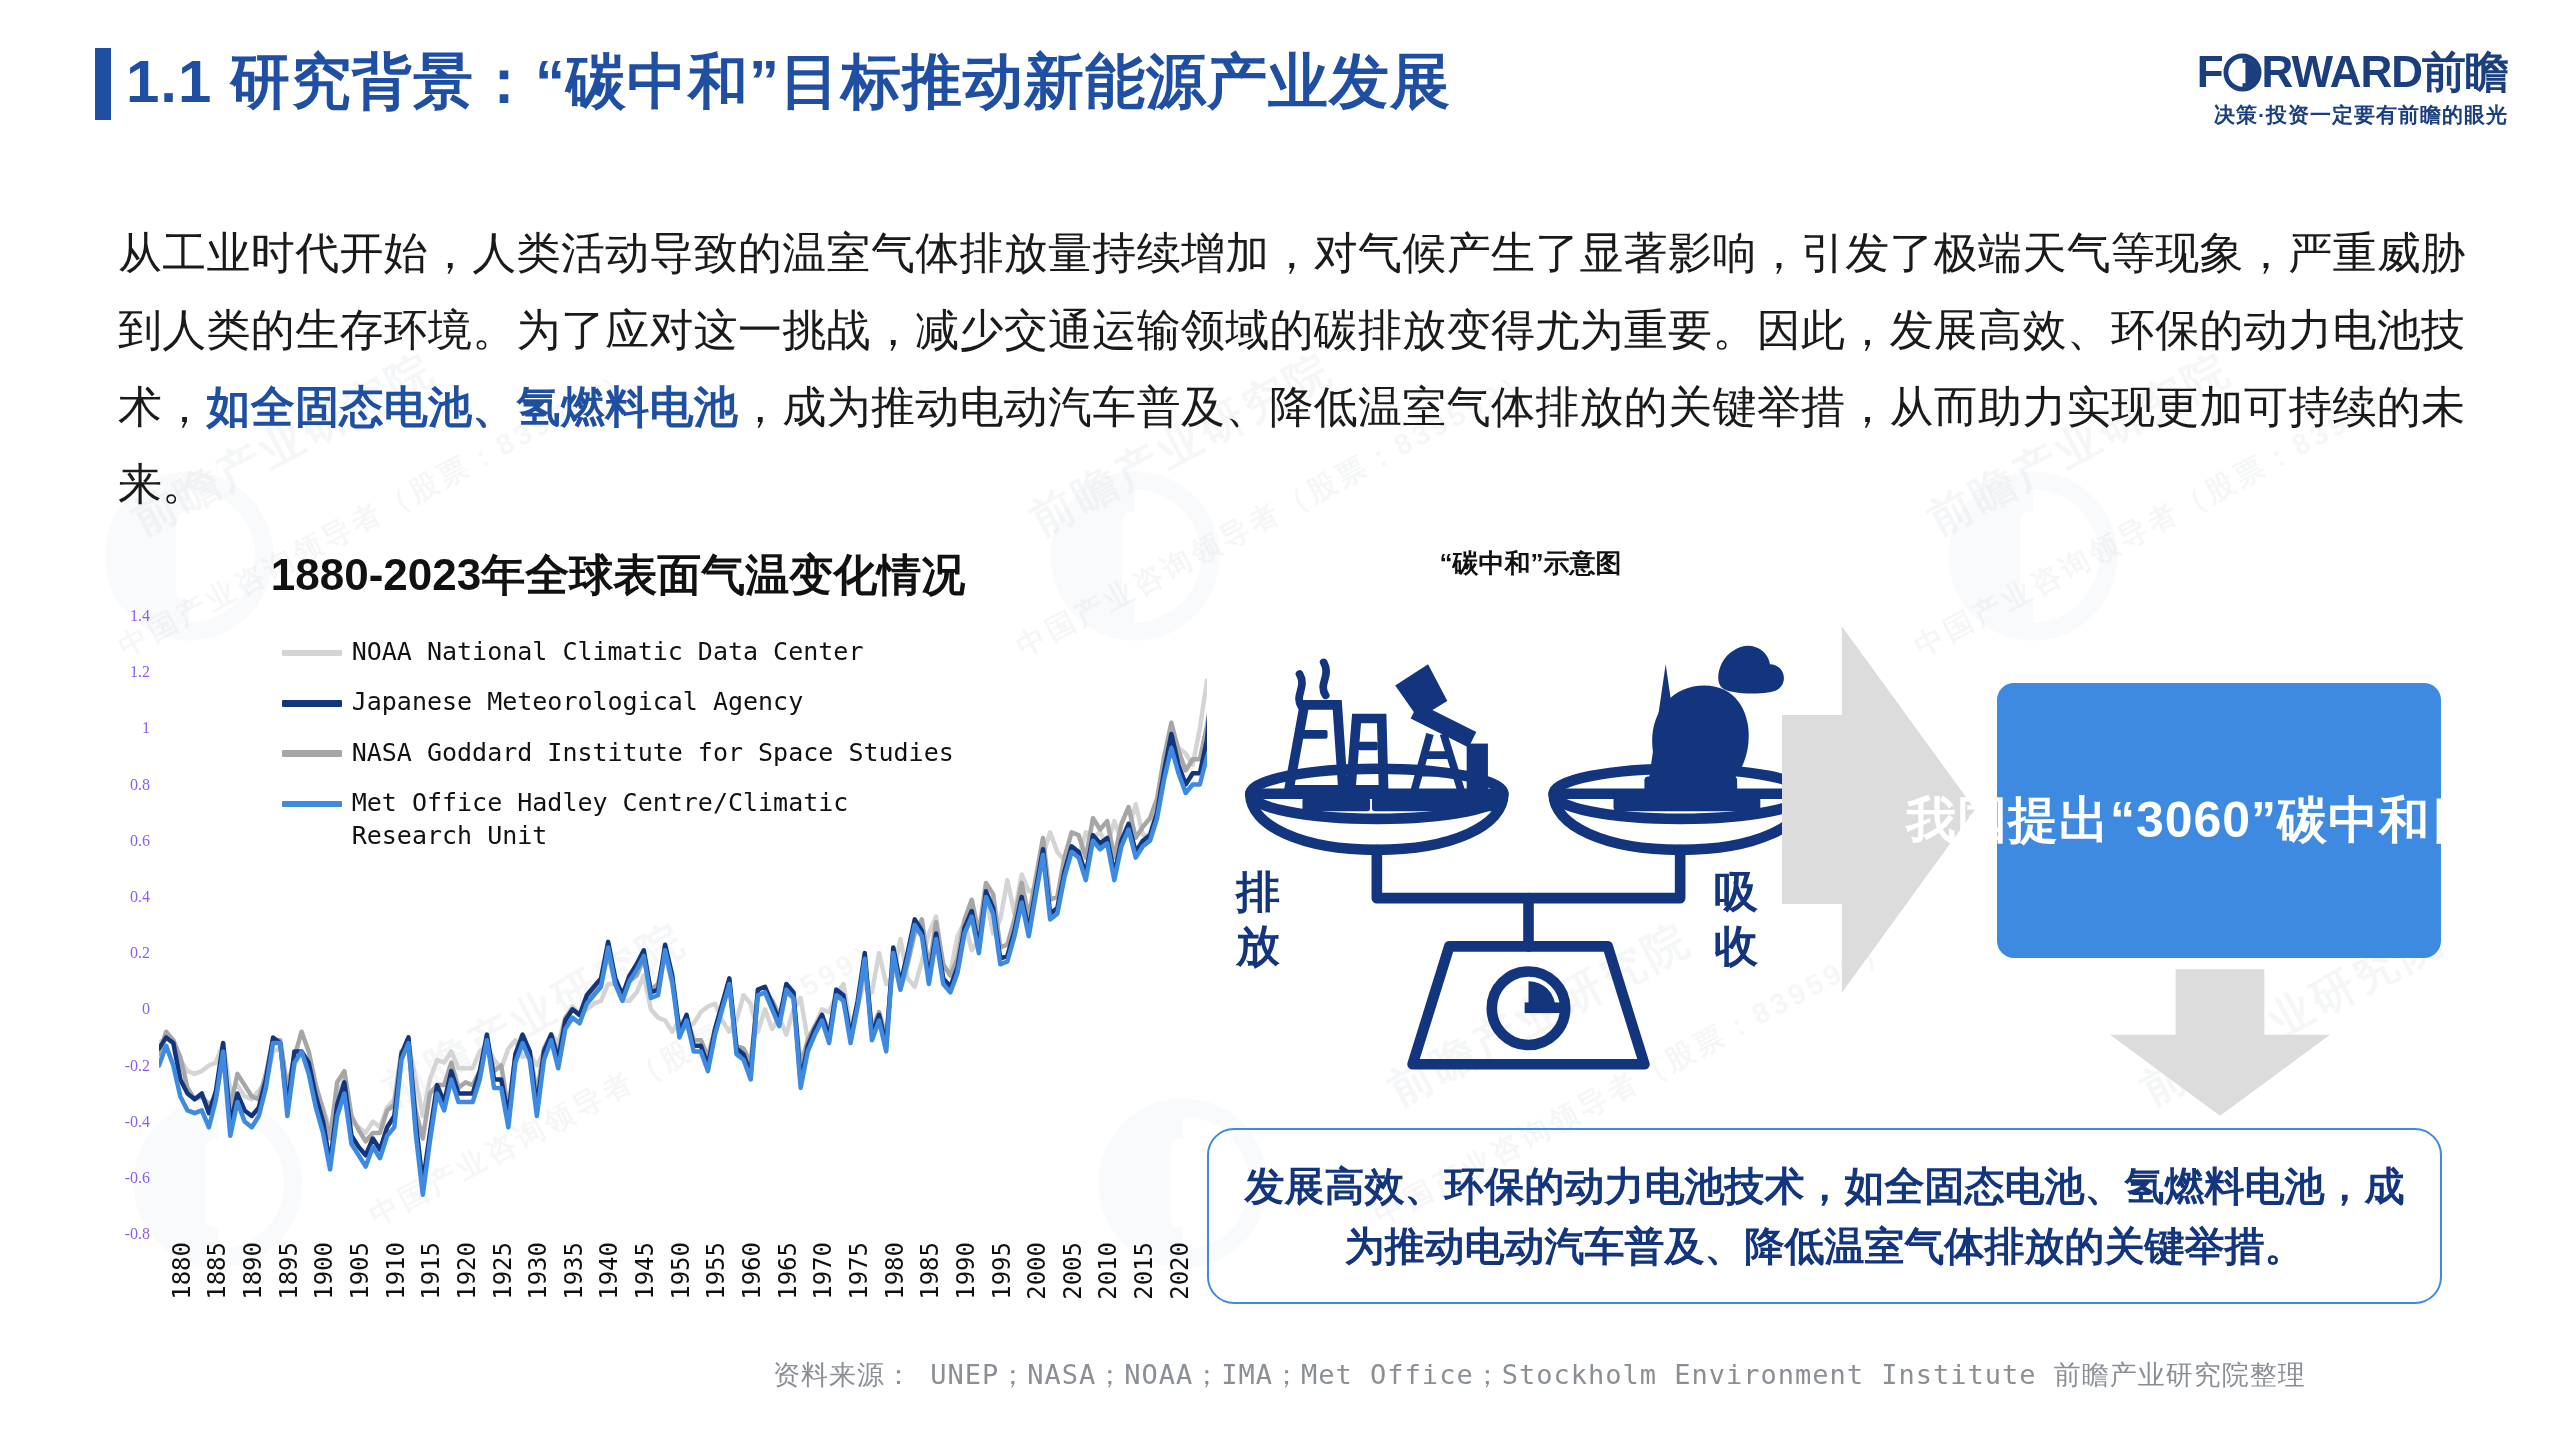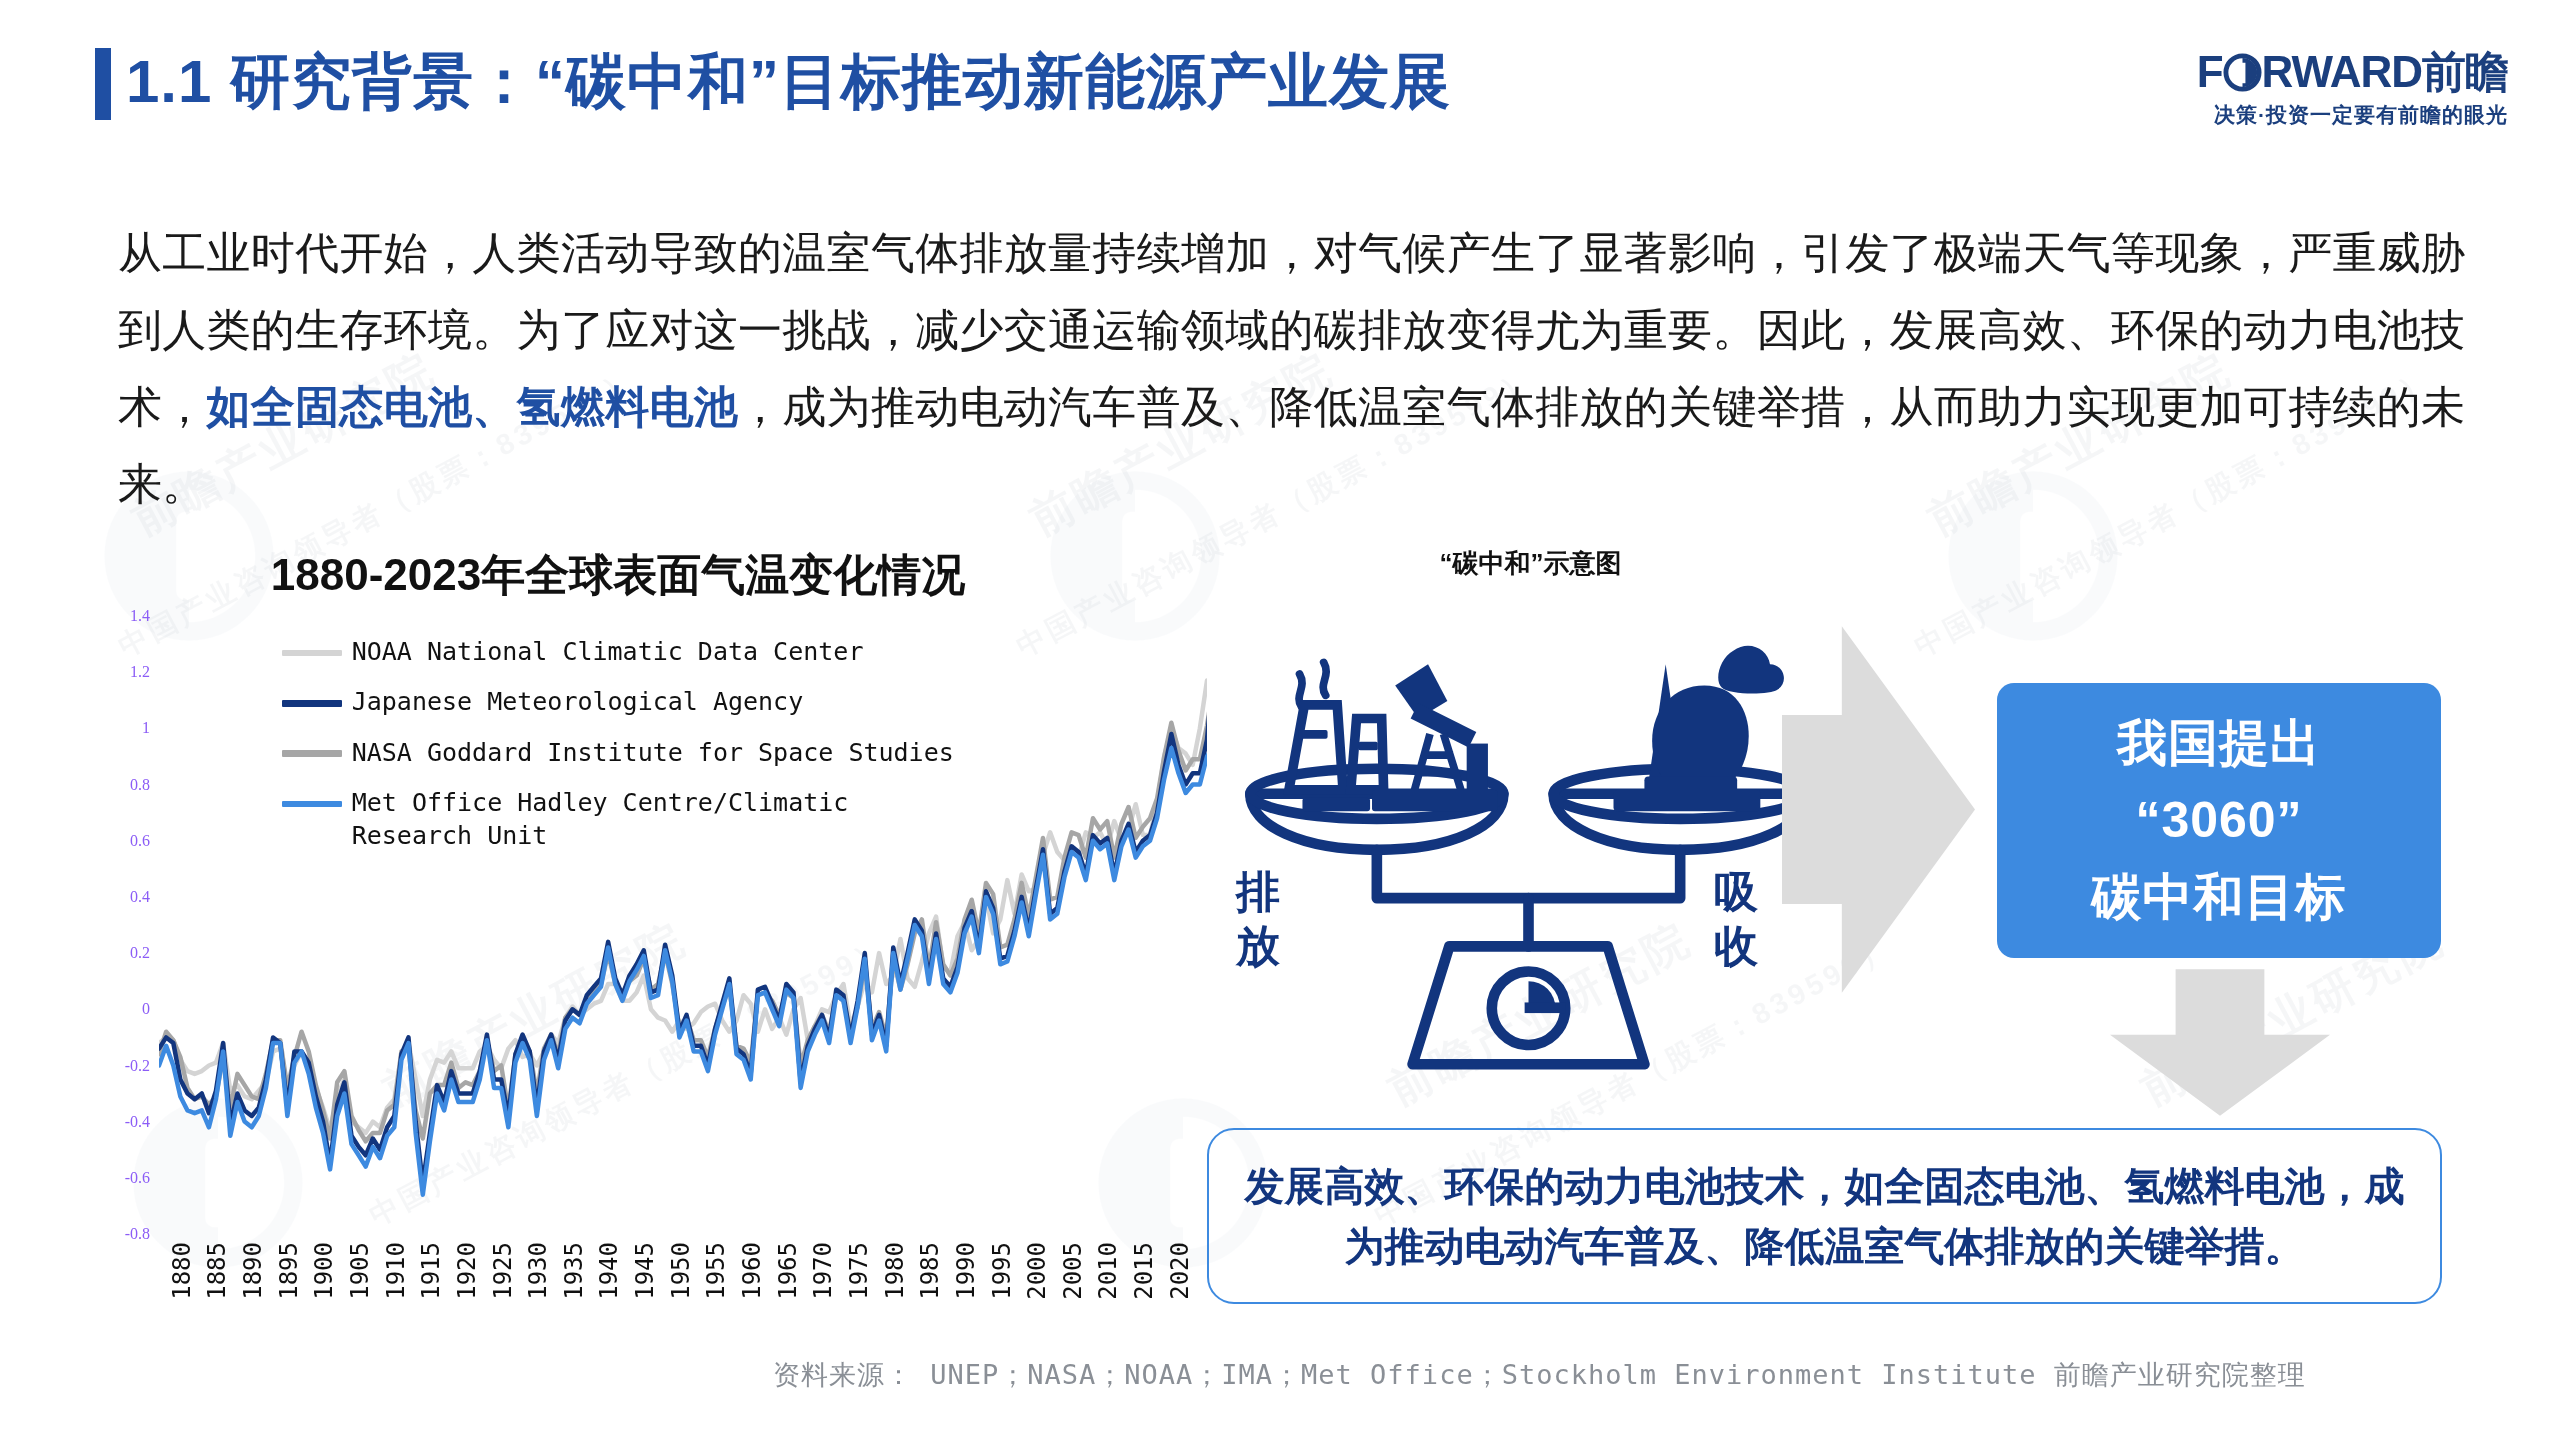--- a/index.html
+++ b/index.html
@@ -51,21 +51,21 @@
   #cn-title{position:absolute;left:0;top:0;width:637px;text-align:center;
       font-size:26px;font-weight:800;color:#111;white-space:nowrap;}
   #cn-svg{position:absolute;left:17.4px;top:72px;}
   #label-emit{position:absolute;left:17px;top:319px;width:58px;
       font-size:44px;font-weight:600;color:#12357e;line-height:54px;text-align:center;}
   #label-absorb{position:absolute;left:495px;top:319px;width:58px;
       font-size:44px;font-weight:600;color:#12357e;line-height:54px;text-align:center;}
   
   #arrow-right{position:absolute;left:1782px;top:626px;}
   #blue-box{position:absolute;left:1997px;top:683px;width:444px;height:275px;
-      background:#3d8ae0;border-radius:17px;display:flex;flex-direction:column;
+      background:#3d8ae0;border-radius:17px;display:flex;flex-direction:row;
       align-items:center;justify-content:center;}
   .bb-line{color:#fff;font-size:50px;font-weight:800;line-height:77px;white-space:nowrap;letter-spacing:1px;}
   #arrow-down{position:absolute;left:2110px;top:969px;}
   
   #callout{position:absolute;left:1207px;top:1128px;width:1231px;height:172px;
       border:2.9px solid #3d8ae0;border-radius:27px;display:flex;flex-direction:column;
       align-items:center;justify-content:center;}
   .co-line{font-size:40px;line-height:60px;color:#12357e;font-weight:600;white-space:nowrap;}
   .co-line .b{font-weight:800;}
   

